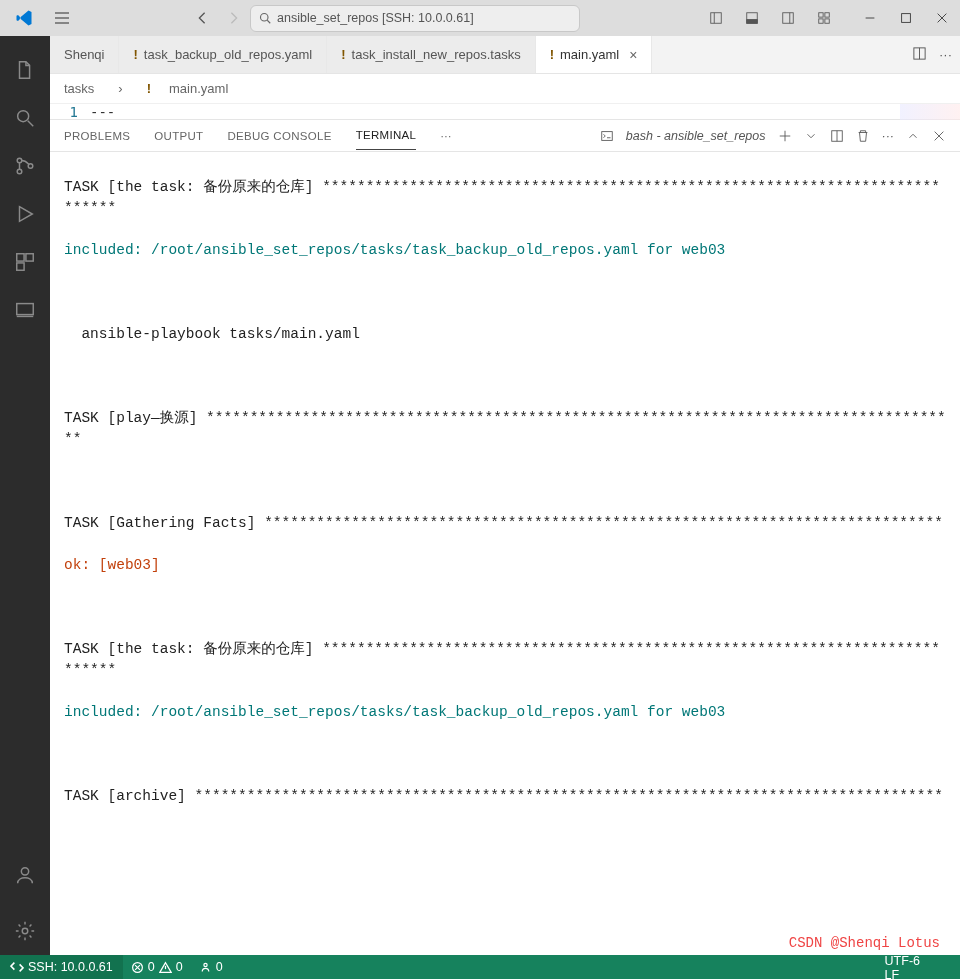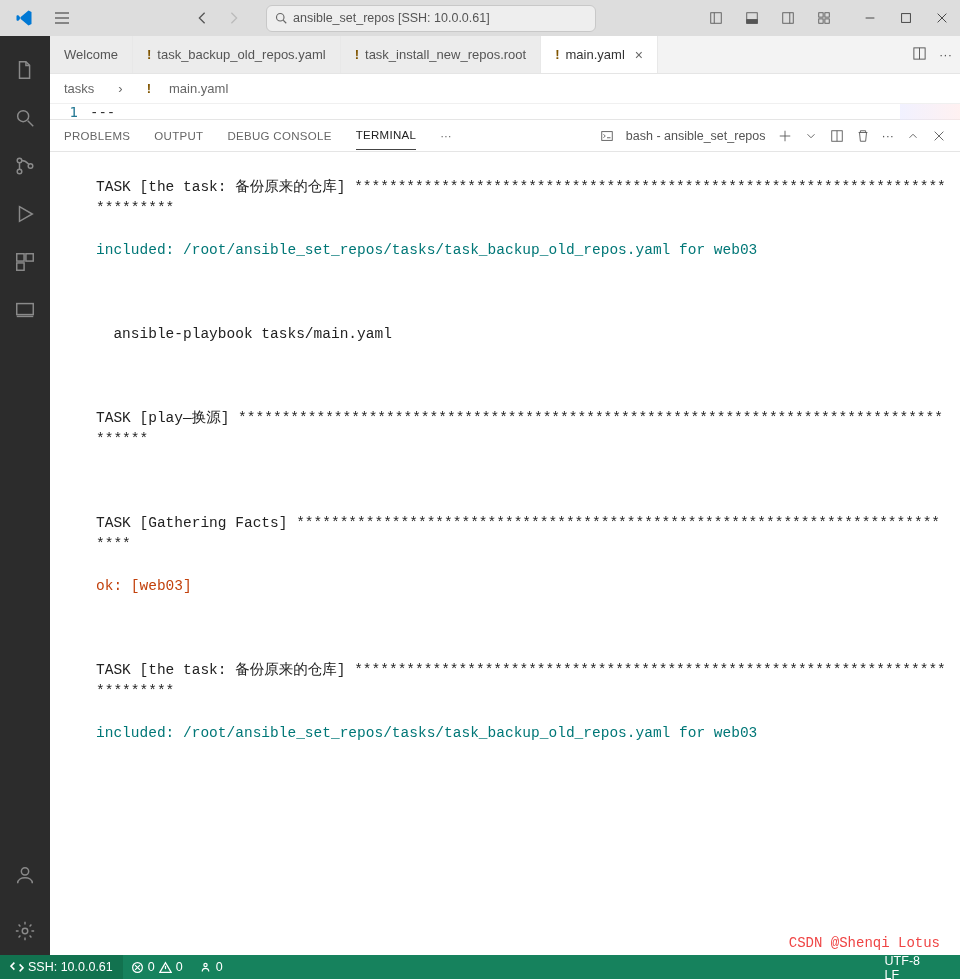--- a/index.html
+++ b/index.html
@@ -5,21 +5,21 @@
   * { box-sizing: border-box; margin: 0; padding: 0; }
   html, body { width: 960px; height: 979px; overflow: hidden; font-family: "Segoe UI", Arial, sans-serif; background: #f8f8f8; }
   .titlebar { height: 36px; background: #dddddd; display: flex; align-items: center; font-size: 13px; color: #333; }
   .titlebar .vs-logo { width: 48px; display:flex; justify-content:center; align-items:center; }
   .titlebar .vs-logo svg { width:18px; height:18px; }
   .titlebar .menu-icon { width: 28px; display:flex; justify-content:center; align-items:center; color:#555; }
   .titlebar .spacer1 { flex: 0 0 110px; }
   .titlebar .nav { display:flex; gap:0; }
   .titlebar .nav .navbtn { width:32px; height:28px; display:flex; justify-content:center; align-items:center; color:#555; }
   .titlebar .nav .navbtn.disabled { color:#aaa; }
-  .titlebar .search { flex: 0 0 330px; height:27px; margin-left:16px; background:#eeeeee; border:1px solid #c8c8c8; border-radius:6px; display:flex; align-items:center; padding:0 8px; color:#555; gap:6px; font-size:12.5px;}
+  .titlebar .search { flex: 0 0 330px; height:27px; margin-left:0; background:#eeeeee; border:1px solid #c8c8c8; border-radius:6px; display:flex; align-items:center; padding:0 8px; color:#555; gap:6px; font-size:12.5px;}
   .titlebar .right { margin-left:auto; display:flex; }
   .titlebar .right .rbtn { width:36px; height:36px; display:flex; justify-content:center; align-items:center; color:#555; }
   .titlebar .right .sep { width:10px; }
   .titlebar .right .rbtn svg { width:14px; height:14px; }
 
   .body { height: calc(979px - 36px - 24px); display:flex; background:#fff; }
   .activitybar { width: 50px; background:#2c2c2c; display:flex; flex-direction:column; align-items:center; padding-top:10px; }
   .activitybar .aicon { width:50px; height:48px; display:flex; justify-content:center; align-items:center; color:#8a8a8a; }
   .activitybar .aicon svg { width:22px; height:22px; }
   .activitybar .bottom { margin-top:auto; margin-bottom:8px; }
@@ -37,25 +37,25 @@
   .editor { height:16px; display:flex; align-items:flex-start; font-family:Consolas,monospace; font-size:14px; color:#333; padding-left:10px; background:#fff; border-bottom:1px solid #e5e5e5; }
   .editor .lineno { width:30px; text-align:right; color:#237893; padding-right:12px; }
   .editor .code { color:#333; }
   .minimap { position:relative; }
   .minimap::after { content:""; position:absolute; right:0; top:0; width:60px; height:16px; background:linear-gradient(90deg,#e8e8ff,#ffe8e8); opacity:.6; }
 
   .panel { flex:1; display:flex; flex-direction:column; min-height:0; }
   .panel-tabs { height:32px; display:flex; align-items:center; border-bottom:1px solid #e5e5e5; font-size:11.5px; color:#666; padding:0 14px; gap:24px;justify-content:center; }
   .panel-tabs .ptab { padding:8px 0; letter-spacing:.3px; cursor:pointer; }
   .panel-tabs .ptab.active { color:#222; border-bottom:1px solid #444; }
-  .panel-tabs .ptright { margin-left:auto; display:flex; align-items:center; gap:12px; color:#555; font-size:12.5px; }
+  .panel-tabs .ptright { margin-left:auto; display:flex; align-items:center; gap:12px; color:#555; font-size:12.5px;font-style:italic; }
   .panel-tabs .ptright .icon { display:flex; align-items:center; }
   .panel-tabs .ptright svg{width:14px;height:14px;}
 
-  .terminal { flex:1; overflow:hidden; padding: 4px 14px; font-family: Consolas, "Courier New", monospace; font-size: 14.5px; line-height: 1.45; color:#222; white-space:pre-wrap; word-break:break-all;margin-left:32px; }
+  .terminal { flex:1; overflow:hidden; padding: 4px 14px; font-family: Consolas, "Courier New", monospace; font-size: 14.5px; line-height: 1.45; color:#222; white-space:pre-wrap; word-break:break-all; }
   .terminal .ok { color: #c2410c; }
   .terminal .chg { color: #806000; }
   .terminal .inc { color: #007777; }
   .terminal .bullet { color:#1a73e8; font-size:18px; position:relative; top:2px;}
 
   .statusbar { height:24px; background:#16825d; color:#fff; display:flex; align-items:center; font-size:12.5px; }
   .statusbar .sbitem { padding:0 8px; display:flex; align-items:center; gap:4px; height:100%; }
   .statusbar .remote { background:#12724f; padding:0 10px; font-weight:500; }
   .statusbar .right { margin-left:auto; display:flex;flex-direction:column; }
   .watermark { position:absolute; right:20px; bottom:28px; color:#ef4444; font-size:14px; font-family:Liberation Mono, monospace; pointer-events:none; }
@@ -196,29 +196,29 @@
           <circle cx="12" cy="12" r="3"></circle>
           <path d="M12 2v3M12 19v3M2 12h3M19 12h3M5 5l2 2M17 17l2 2M19 5l-2 2M5 19l2-2"></path>
         </svg>
       </div>
   </div>
 
   <div class="main">
 
     <div class="tabs">
       <div class="tab">
-          <span>Welcome</span>
+          <span>Shenqi</span>
         </div>
       <div class="tab">
           <span class="excl">!</span>
           <span>task_backup_old_repos.yaml</span>
         </div>
       <div class="tab">
           <span class="excl">!</span>
-          <span>task_install_new_repos.root</span>
+          <span>task_install_new_repos.tasks</span>
         </div>
       <div class="tab active">
           <span class="excl">!</span>
           <span>main.yaml</span>
           <span class="close">×</span>
         </div>
       <div class="tabright">
         <span><svg width="15" height="15" viewBox="0 0 16 16" fill="none" stroke="#555">
               <rect x="2" y="2" width="12" height="12"></rect>
               <line x1="8" y1="2" x2="8" y2="14"></line>
@@ -298,20 +298,21 @@
 <div>  <span>ansible-playbook tasks/main.yaml</span></div>
 <br>
 <div>TASK [play—换源] ***************************************************************************************</div>
 <br>
 <div>TASK [Gathering Facts] ******************************************************************************</div>
 <div class="ok">ok: [web03]</div>
 <br>
 <div>TASK [the task: 备份原来的仓库] *****************************************************************************</div>
 <div class="inc">included: /root/ansible_set_repos/tasks/task_backup_old_repos.yaml for web03</div>
 <br>
+<div>TASK [archive] **************************************************************************************</div>
 <br>
 
 
 <br>
 
 
 
 <br>
 
 
@@ -345,21 +346,21 @@
   <div class="sbitem">
     <svg width="13" height="13" viewBox="0 0 16 16" fill="none" stroke="#fff" stroke-width="1.5">
         <circle cx="8" cy="5" r="2"></circle>
         <path d="M4 13c0-3 2-4 4-4s4 1 4 4"></path>
       </svg>
     <span>0</span>
   </div>
   <div class="right">
     <div class="sbitem">Ln 7, Col 48</div>
     <div class="sbitem">Spaces: 2</div>
-    <div class="sbitem">UTF-8</div>
+    <div class="sbitem">UTF-6</div>
     <div class="sbitem">LF</div>
     <div class="sbitem">YAML</div>
     <div class="sbitem">
         <svg width="13" height="13" viewBox="0 0 16 16" fill="none" stroke="#fff" stroke-width="1.5">
           <path d="M4 11V7a4 4 0 018 0v4l1 2H3z"></path>
         </svg>
       </div>
   </div>
 </div>
 

